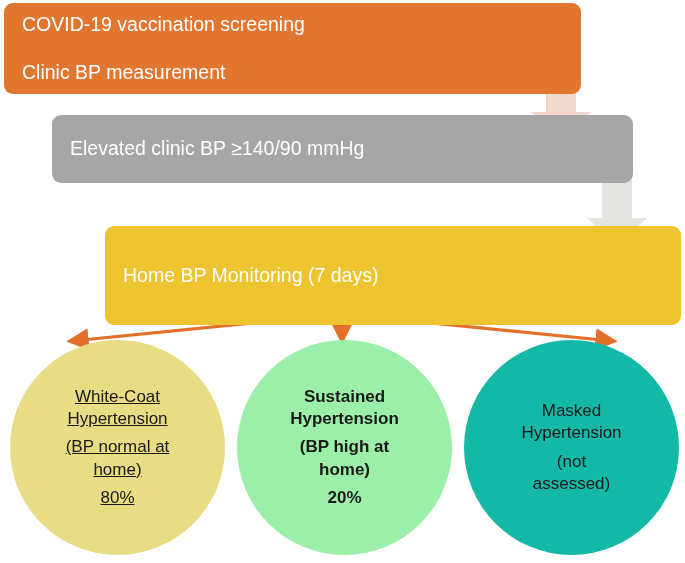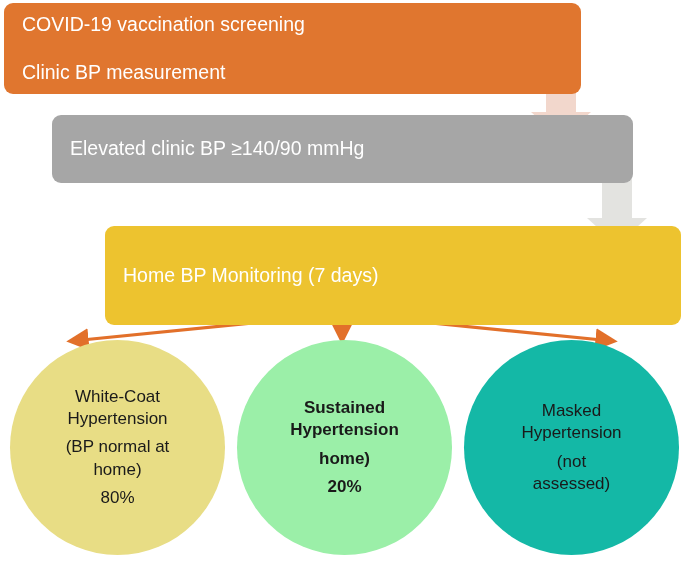--- a/index.html
+++ b/index.html
@@ -130,21 +130,21 @@
     line-height: 1.30;
     text-align: center;
     z-index: 3;
   }
   .outcome-circle .oline {
     display: block;
     white-space: nowrap;
   }
   .outcome-circle .gap { height: 6px; }
 
-  #circle-white-coat { left: 10px;  background: #E8DD85; }
+  #circle-white-coat { left: 10px;  background: #E8DD85; text-decoration: underline; }
   #circle-sustained  { left: 237px; background: #9BEFA8; font-weight: bold; }
   #circle-masked     { left: 464px; background: #14b8a6; }
 </style>
 </head>
 <body>
 
 <div id="canvas">
 
   <div class="proc-box" id="box-screening">
     <span class="line">COVID-19 vaccination screening</span>
@@ -190,20 +190,21 @@
     <span class="oline">(BP normal at</span>
     <span class="oline">home)</span>
     <span class="gap"></span>
     <span class="oline">80%</span>
   </div>
 
   <div class="outcome-circle" id="circle-sustained">
     <span class="oline">Sustained</span>
     <span class="oline">Hypertension</span>
     <span class="gap"></span>
+    <span class="oline">(BP high at</span>
     <span class="oline">home)</span>
     <span class="gap"></span>
     <span class="oline">20%</span>
   </div>
 
   <div class="outcome-circle" id="circle-masked">
     <span class="oline">Masked</span>
     <span class="oline">Hypertension</span>
     <span class="gap"></span>
     <span class="oline">(not</span>

